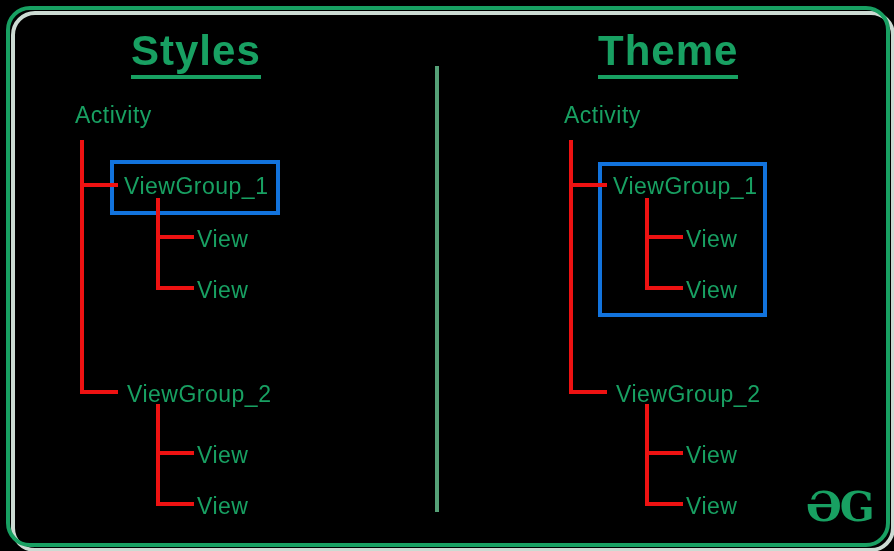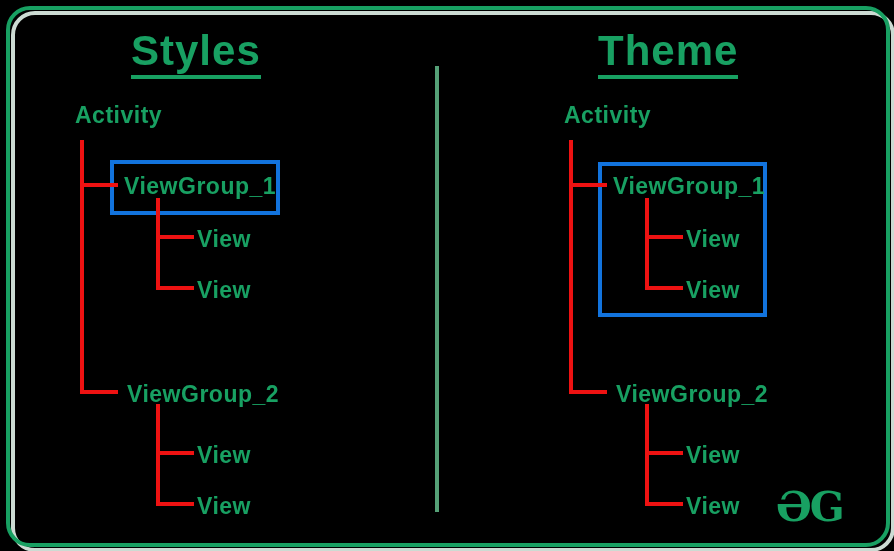--- a/index.html
+++ b/index.html
@@ -13,21 +13,21 @@
 
   .panel{position:absolute;top:0;width:437px;height:551px;}
   .panel-left{left:0;}
   .panel-right{left:489px;}
 
   .title{position:absolute;top:30px;font-size:42px;font-weight:bold;color:#18a062;
          line-height:1;padding-bottom:3px;border-bottom:4px solid #18a062;letter-spacing:1px;}
   .panel-left  .title{left:131px;}
   .panel-right .title{left:109px;}
 
-  .lbl{position:absolute;font-size:23px;font-weight:bold;color:#18a062;
+  .lbl{position:absolute;font-size:23px;font-weight:normal;color:#18a062;
        line-height:24px;letter-spacing:0.5px;white-space:nowrap;z-index:3;}
   .lbl-activity{left:75px;top:103px;}
   .lbl-g1{left:124px;top:174px;}
   .lbl-g1va{left:197px;top:227px;}
   .lbl-g1vb{left:197px;top:278px;}
   .lbl-g2{left:127px;top:382px;}
   .lbl-g2va{left:197px;top:443px;}
   .lbl-g2vb{left:197px;top:494px;}
 
   .rl{position:absolute;background:#ee1212;z-index:2;}
@@ -38,21 +38,21 @@
   .g1b   {left:156px;top:286px;width:38px;height:4px;}
   .br-g2 {left:80px;top:390px;width:38px;height:4px;}
   .g2v   {left:156px;top:404px;width:4px;height:102px;}
   .g2a   {left:156px;top:451px;width:38px;height:4px;}
   .g2b   {left:156px;top:502px;width:38px;height:4px;}
 
   .hl{position:absolute;border:4px solid #1273dd;background:transparent;z-index:1;}
   .panel-left  .hl{left:110px;top:160px;width:162px;height:47px;}
   .panel-right .hl{left:109px;top:162px;width:161px;height:147px;}
 
-  .logo{position:absolute;left:776px;top:487px;font-family:"DejaVu Serif", serif;
+  .logo{position:absolute;left:806px;top:487px;font-family:"DejaVu Serif", serif;
         font-weight:bold;font-size:41px;line-height:1;color:#18a062;letter-spacing:-2px;z-index:4;}
 </style>
 </head>
 <body>
 
 <div class="page">
   <div class="frame"></div>
   <div class="divider"></div>
 
   <div class="panel panel-left">

